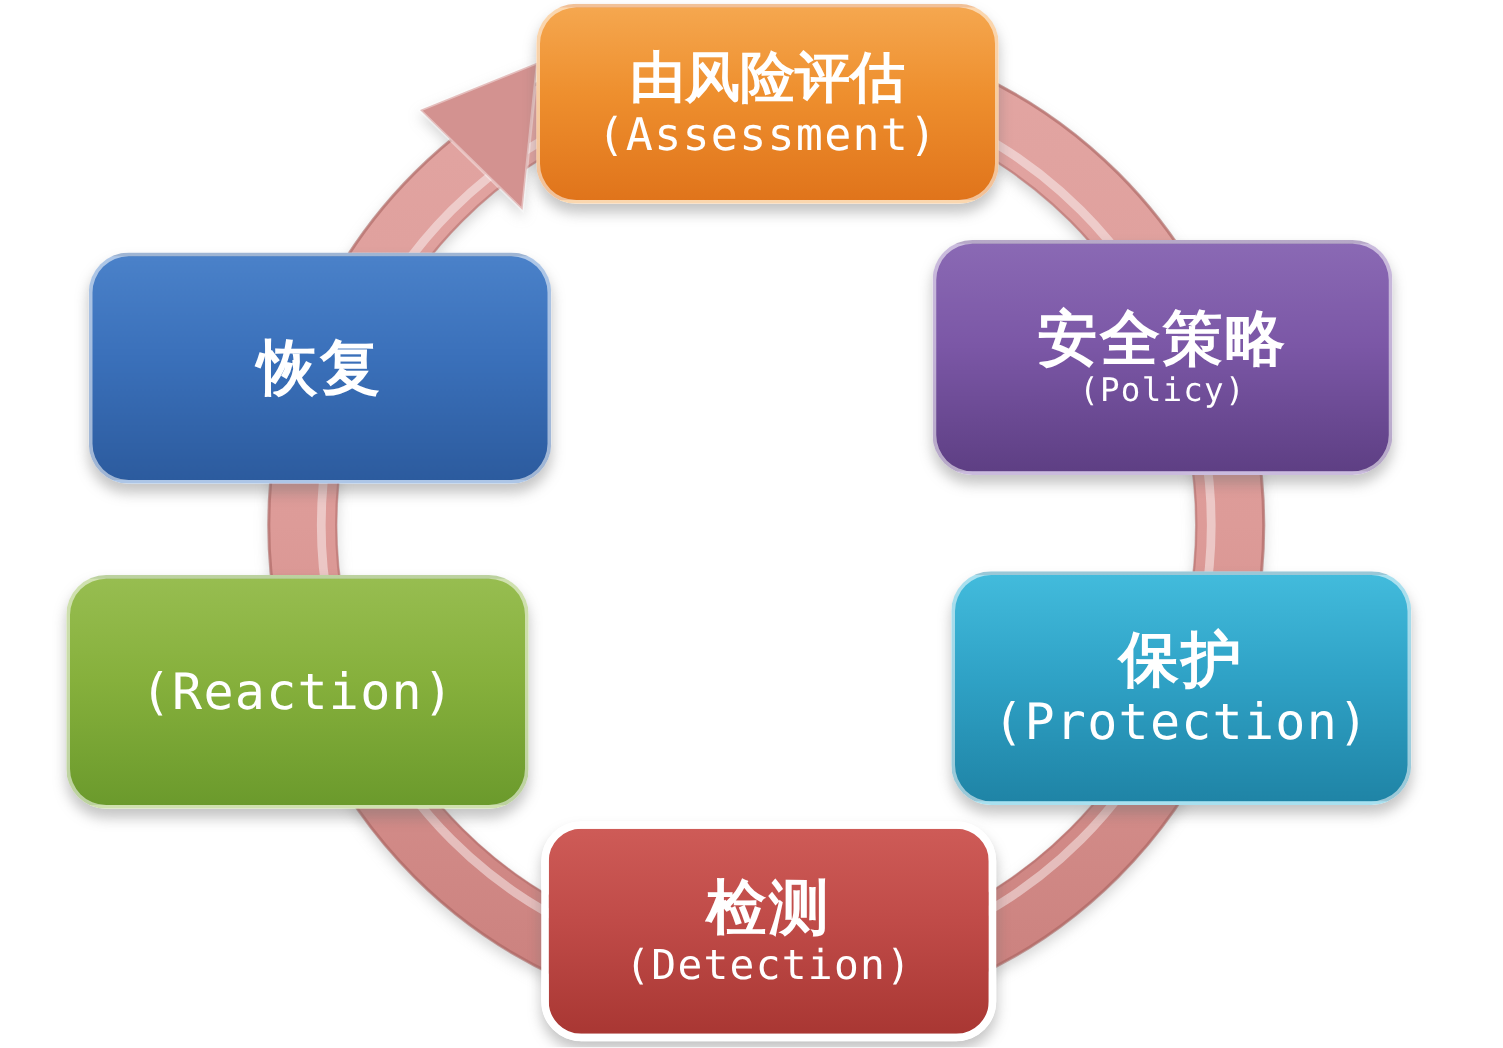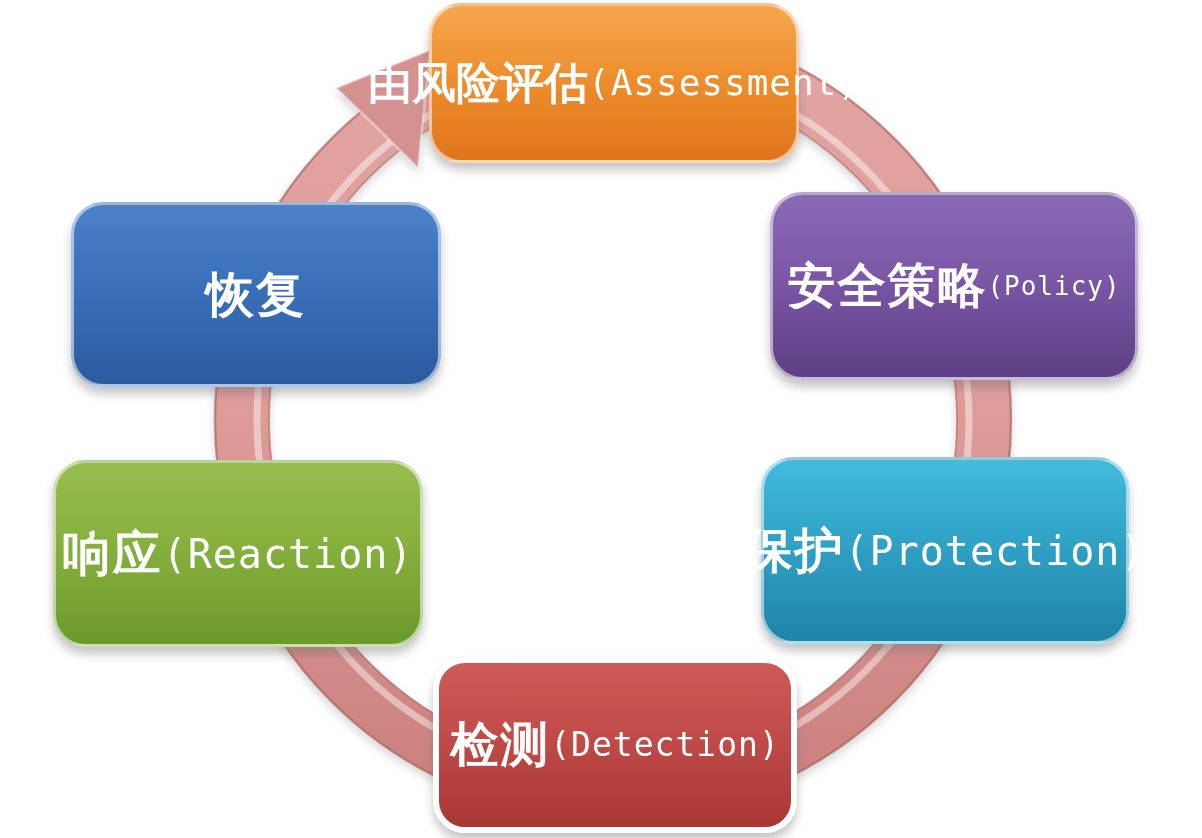--- a/index.html
+++ b/index.html
@@ -13,39 +13,39 @@
   .ring-svg{
     position:absolute;left:0;top:0;width:1202px;height:838px;
     filter:drop-shadow(0 5px 5px rgba(120,120,120,0.30));
   }
   .node{
     position:absolute;
     box-sizing:border-box;
     border-radius:32px;
     border:3px solid rgba(255,255,255,0.55);
     box-shadow:0 7px 10px rgba(110,110,110,0.40);
-    display:flex;flex-direction:row;align-items:center;justify-content:center;
+    display:flex;flex-direction:column;align-items:center;justify-content:center;
     color:#ffffff;text-align:center;
   }
   .node .zh{
     font-family:"DejaVu Sans",sans-serif;
     font-weight:bold;font-size:48px;line-height:1.15;letter-spacing:2px;
     white-space:nowrap;
   }
   .node .en{
     font-family:"DejaVu Sans Mono","Liberation Mono",monospace;
     font-weight:normal;font-size:40px;line-height:1.1;letter-spacing:1px;
     white-space:nowrap;
   }
   
   .node--assessment{left:429px;top:3px;width:370px;height:160px;
     background:linear-gradient(180deg,#F5A74F 0%,#EE8F2E 45%,#E0741B 100%);}
   .node--assessment .zh{font-size:44px;letter-spacing:0;}
   .node--assessment .en{font-size:36px;}
-  .node--policy{left:770px;top:192px;width:368px;height:188px;
+  .node--policy{left:746px;top:192px;width:368px;height:188px;
     background:linear-gradient(180deg,#8A69B4 0%,#7B57A6 45%,#5E3F84 100%);}
   .node--policy .en{font-size:26px;}
   .node--protection{left:761px;top:457px;width:368px;height:187px;
     background:linear-gradient(180deg,#42BBDC 0%,#2FA2C6 45%,#1F84A6 100%);}
   .node--detection{left:433px;top:657px;width:364px;height:176px;
     border:6px solid #ffffff;
     background:linear-gradient(180deg,#CE5B57 0%,#C04B48 45%,#A93733 100%);}
   .node--detection .en{font-size:33px;}
   .node--reaction{left:53px;top:460px;width:370px;height:187px;
     background:linear-gradient(180deg,#97BD50 0%,#86B03C 45%,#6B9A2C 100%);}
@@ -88,21 +88,20 @@
     <div class="zh">保护</div>
     <div class="en">(Protection)</div>
   </div>
 
   <div class="node node--detection">
     <div class="zh">检测</div>
     <div class="en">(Detection)</div>
   </div>
 
   <div class="node node--reaction">
-    <div class="zh">响应</div>
     <div class="en">(Reaction)</div>
   </div>
 
   <div class="node node--restoration">
     <div class="zh">恢复</div>
   </div>
 
 </div>
 
 </body></html>

